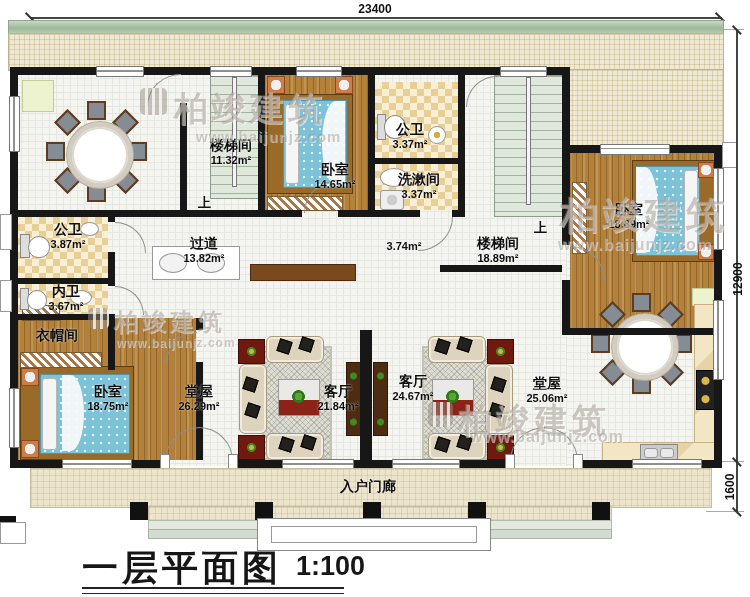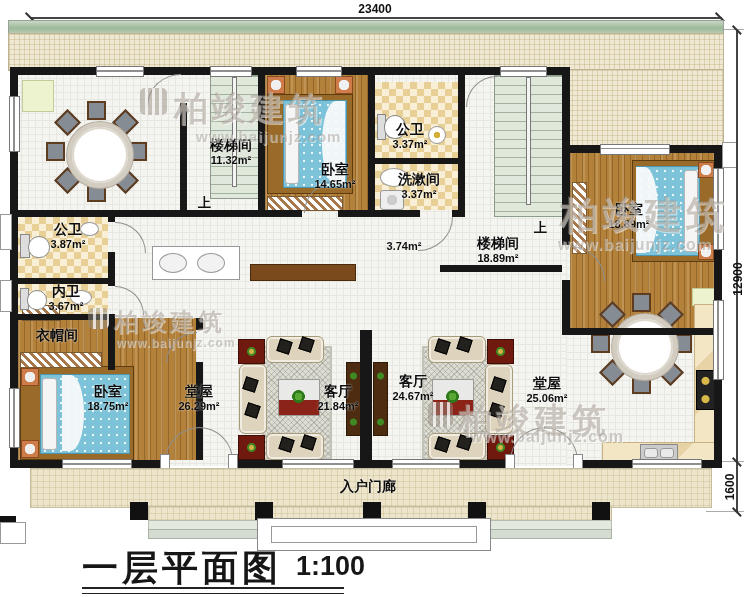--- a/index.html
+++ b/index.html
@@ -329,20 +329,24 @@
     <span class="ar">3.37m²</span>
   </div>
   <div class="lbl" style="left:594px;top:202px;width:70px">
     <span class="nm">卧室</span>
     <span class="ar">18.89m²</span>
   </div>
   <div class="lbl" style="left:40px;top:222px;width:56px">
     <span class="nm">公卫</span>
     <span class="ar">3.87m²</span>
   </div>
+  <div class="lbl" style="left:170px;top:236px;width:68px">
+    <span class="nm">过道</span>
+    <span class="ar">13.82m²</span>
+  </div>
   <div class="a one" style="left:378px;top:240px;width:52px">3.74m²</div>
   <div class="lbl" style="left:462px;top:236px;width:72px">
     <span class="nm">楼梯间</span>
     <span class="ar">18.89m²</span>
   </div>
   <div class="lbl" style="left:38px;top:284px;width:56px">
     <span class="nm">内卫</span>
     <span class="ar">3.67m²</span>
   </div>
   <div class="lbl" style="left:25px;top:328px;width:64px">

